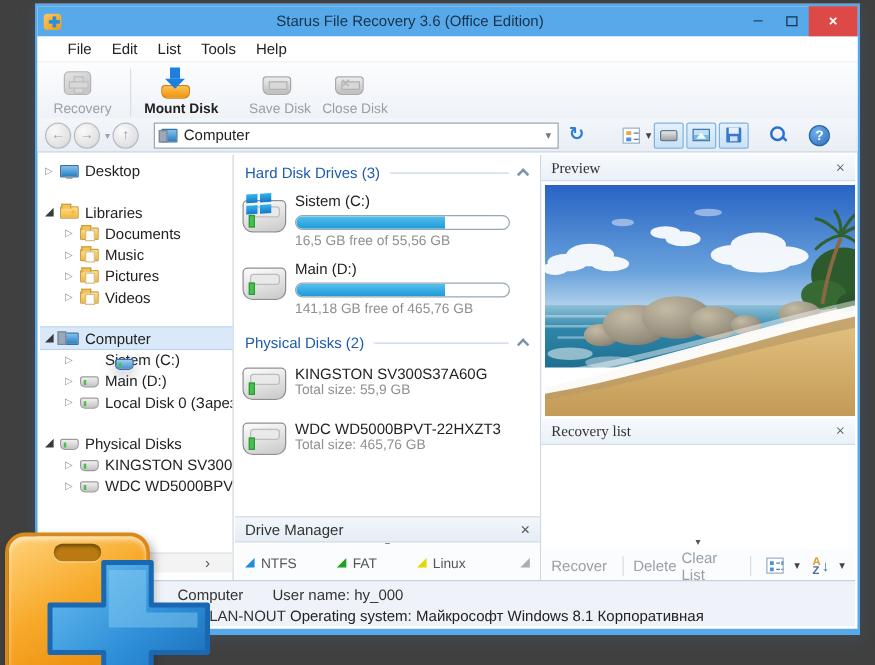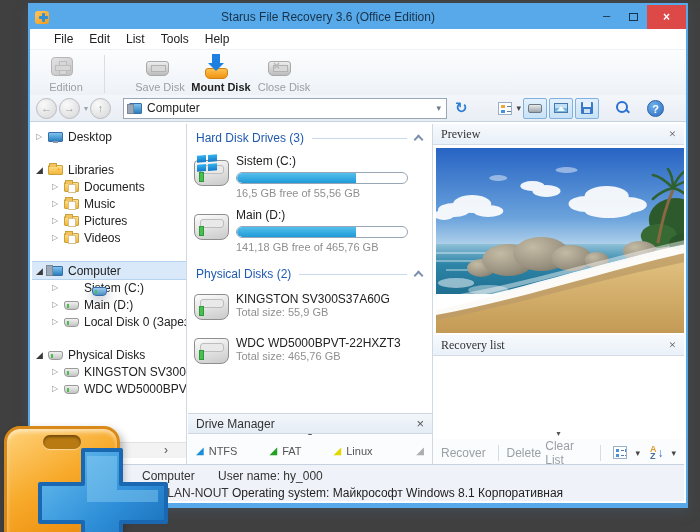--- a/index.html
+++ b/index.html
@@ -213,35 +213,35 @@
       <span class="menu-item">List</span>
       <span class="menu-item">Tools</span>
       <span class="menu-item">Help</span>
     </div>
 
     <div class="toolbar">
       <div class="tbtn dis" style="width:60px;">
         <div class="tico">
             <div class="gcase"></div>
           </div>
-        <div>Edition</div>
+        <div>Recovery</div>
       </div>
       <div class="tsep"></div>
-      <div class="tbtn dis" style="width:58px;margin-left:18px;">
-        <div class="tico">
-            <div class="gdisk"></div>
-          </div>
-        <div>Save Disk</div>
-      </div>
       <div class="tbtn bold" style="width:64px;">
         <div class="tico">
             <div class="odisk"></div>
             <div class="oarrow"></div>
           </div>
         <div>Mount Disk</div>
+      </div>
+      <div class="tbtn dis" style="width:58px;margin-left:18px;">
+        <div class="tico">
+            <div class="gdisk"></div>
+          </div>
+        <div>Save Disk</div>
       </div>
       <div class="tbtn dis" style="width:62px;">
         <div class="tico">
             <div class="gdisk"></div>
             <div class="xmark">×</div>
           </div>
         <div>Close Disk</div>
       </div>
     </div>
 

